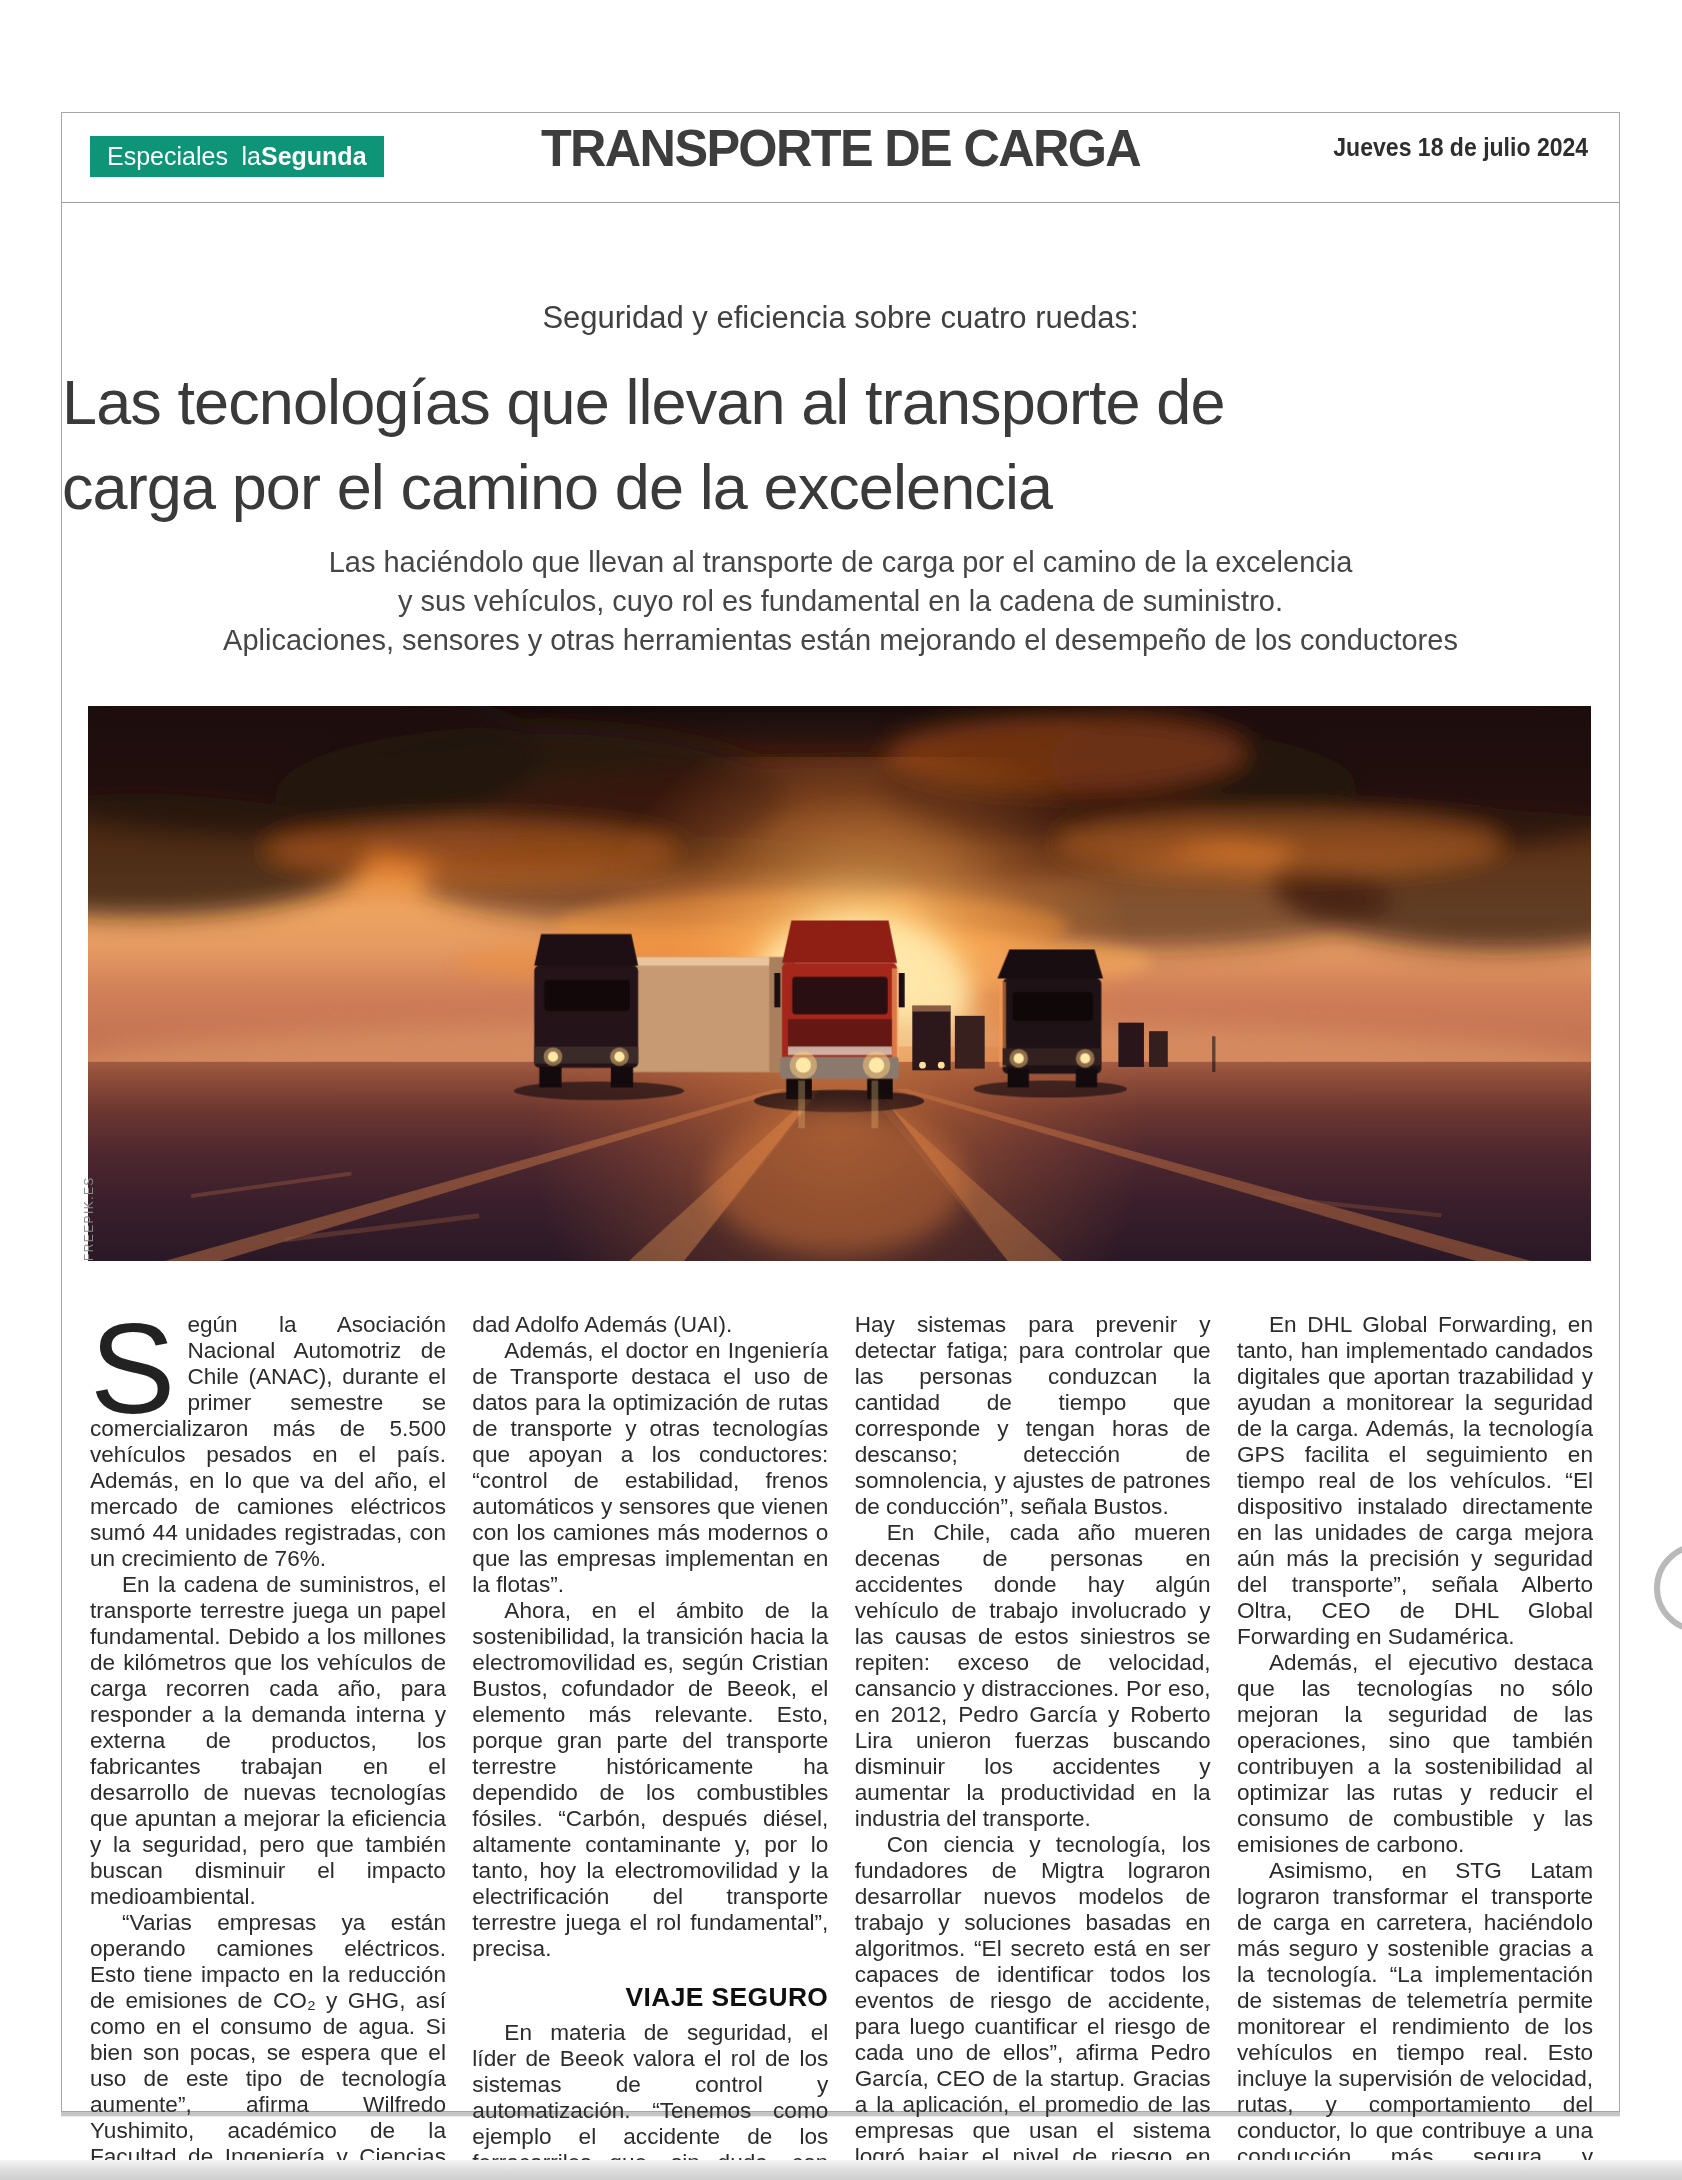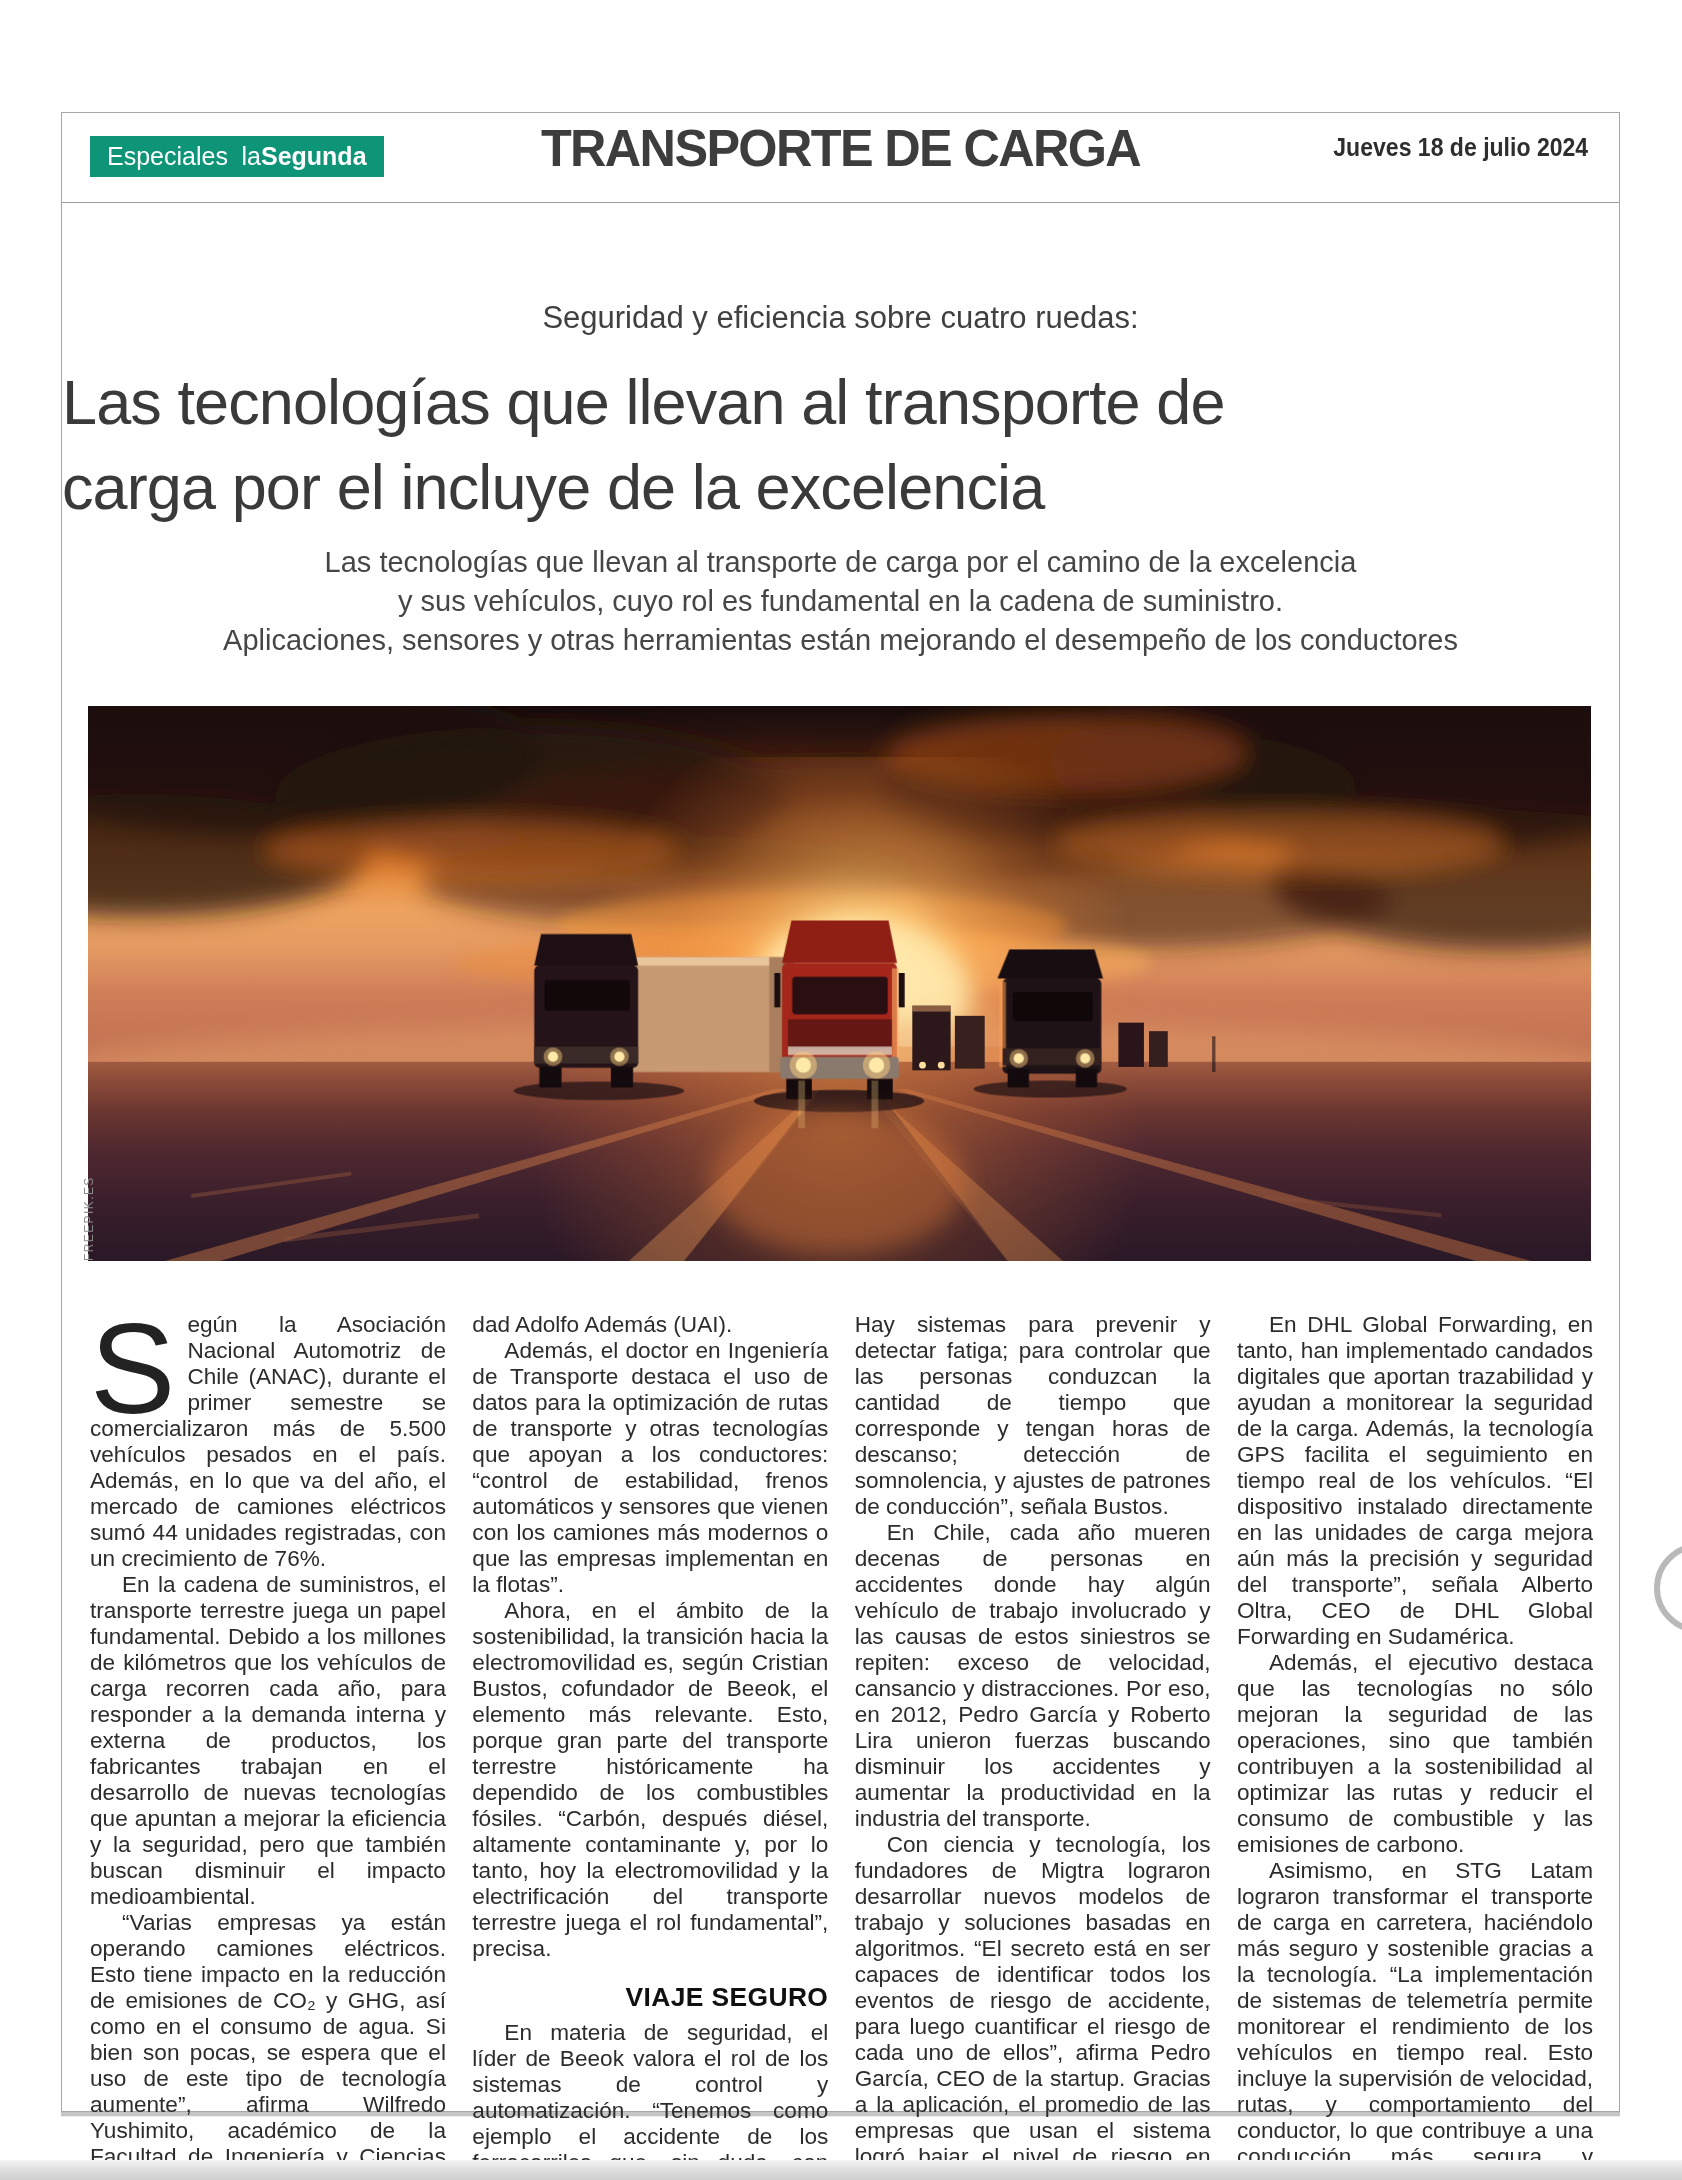--- a/index.html
+++ b/index.html
@@ -70,24 +70,24 @@
     <span class="b-light">la</span>
       <span class="b-bold">Segunda</span>
   </div>
   <div class="section-title">TRANSPORTE DE CARGA</div>
   <div class="edition-date">Jueves 18 de julio 2024</div>
   <div class="header-rule"></div>
 
   <div class="kicker">Seguridad y eficiencia sobre cuatro ruedas:</div>
   <div class="headline">
     <div>Las tecnologías que llevan al transporte de</div>
-    <div>carga por el incluye de la excelencia</div>
+    <div>carga por el camino de la excelencia</div>
   </div>
   <div class="deck">
-    <div>Las tecnologías que llevan al transporte de carga por el camino de la excelencia</div>
+    <div>Las haciéndolo que llevan al transporte de carga por el camino de la excelencia</div>
     <div>y sus vehículos, cuyo rol es fundamental en la cadena de suministro.</div>
     <div>Aplicaciones, sensores y otras herramientas están mejorando el desempeño de los conductores</div>
   </div>
 
   <div class="photo">
     <svg viewBox="0 0 1765 652" preserveAspectRatio="none">
       <defs>
         <linearGradient id="sky" x1="0" y1="0" x2="0" y2="1">
           <stop offset="0%" stop-color="#160c0b"></stop>
             <stop offset="7%" stop-color="#271310"></stop>

